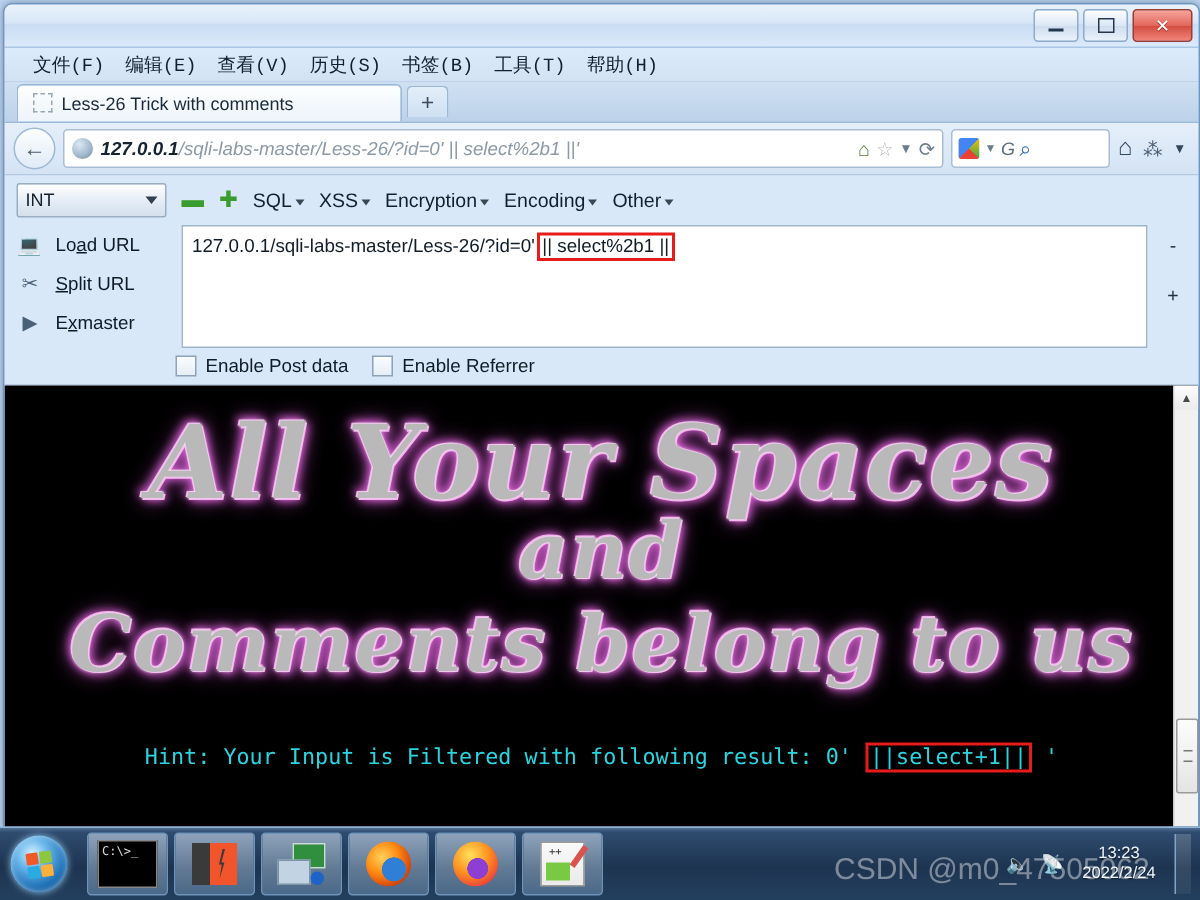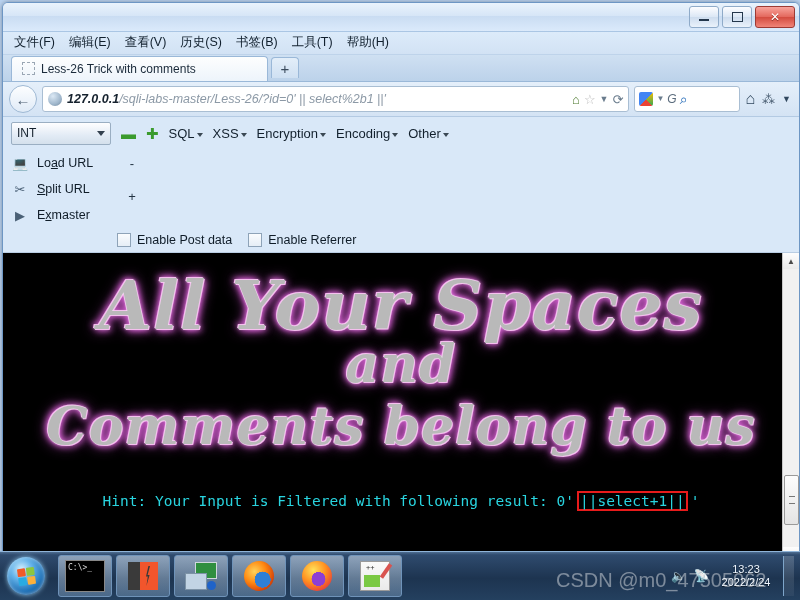--- a/index.html
+++ b/index.html
@@ -31,22 +31,22 @@
   .wb{width:28px;height:20px;border:1px solid #8fabc9;border-radius:3px;
     background:linear-gradient(#fdfdff,#dbe7f5 50%,#cddcee 51%,#eaf2fb);
     display:flex;align-items:center;justify-content:center;}
   .wb.close{width:38px;border-color:#9c3a34;
     background:linear-gradient(#f8a49c,#e3675c 50%,#d34b3f 51%,#f08478);}
   .wb i{display:block;}
   .wb .dash{width:10px;height:2px;background:#24374c;margin-top:6px;}
   .wb .sq{width:9px;height:8px;border:1.5px solid #24374c;}
   .wb .x{color:#fff;font-size:12px;font-weight:bold;line-height:1;text-shadow:0 1px 0 #8e2b22;}
   
-  .menubar{height:22px;display:flex;align-items:flex-start;gap:0px;padding-left:4px;
-    background:linear-gradient(#dcebfa,#d2e2f4);border-bottom:1px solid #bed3ea;}
+  .menubar{height:22px;display:flex;align-items:flex-end;gap:0px;padding-left:12px;
+    background:linear-gradient(#dcebfa,#d2e2f4);border-bottom:1px solid #bed3ea;font-family:Liberation Mono, monospace;}
   .menu-item{font-size:12.5px;color:#11202e;padding:2px 7px;white-space:nowrap;cursor:default;}
   
   .tabstrip{height:26px;background:linear-gradient(#cfe0f2,#bcd2ea);
     border-bottom:1px solid #9ab8d8;display:flex;align-items:center;padding-left:8px;position:relative;}
   .tab{height:24px;min-width:235px;display:flex;align-items:center;gap:6px;
     padding:0 10px;background:linear-gradient(#fdfefe,#edf4fb);
     border:1px solid #9ab8d8;border-bottom:none;border-radius:4px 4px 0 0;font-size:12px;color:#1a2a3a;}
   .tab .favicon{width:11px;height:11px;border:1px dashed #9aa7b4;}
   .tab-new{width:26px;height:20px;margin-left:3px;margin-bottom:1px;
     border:1px solid #9ab8d8;border-bottom:none;border-radius:4px 4px 0 0;
@@ -117,21 +117,21 @@
       0 0 14px #c050c0;
   }
   .line1{font-size:68px;padding-top:24px;line-height:56px;}
   .line2{font-size:52px;line-height:62px;}
   .line3{font-size:52px;line-height:62px;white-space:nowrap;}
   .hint{
     position:absolute;left:0;right:0;top:240px;text-align:center;
     color:#29d5e0;font-family:"DejaVu Sans Mono","Liberation Mono",monospace;
     font-size:14.5px;white-space:nowrap;
   }
-  .hint .redbox2{border:2px solid #e81b1b;padding:0 1px;margin:0 3px;}
+  .hint .redbox2{border:2px solid #e81b1b;padding:0 1px;margin:0 9px;}
   
   .vscroll{position:absolute;right:0;top:0;width:16px;height:100%;background:#f1f1f1;border-left:1px solid #c9c9c9;}
   .vscroll .arrow{height:16px;display:flex;align-items:center;justify-content:center;font-size:8px;color:#4a4a4a;
     background:linear-gradient(#fdfdfd,#ebebeb);}
   .vscroll .thumb{position:absolute;left:1px;width:13px;top:222px;height:48px;border:1px solid #9a9a9a;border-radius:2px;
     background:linear-gradient(#fdfdfd,#e4e4e4);}
   .vscroll .grip{position:absolute;left:4px;top:20px;width:6px;height:6px;
     border-top:1px solid #777;border-bottom:1px solid #777;}
   .vscroll .arrow.bot{position:absolute;bottom:0;left:0;width:16px;}
   
@@ -284,20 +284,23 @@
         <div class="hb-btn">
           <span class="hb-ico">✂</span>
           <span><u>S</u><span>plit URL</span></span>
         </div>
         <div class="hb-btn">
           <span class="hb-ico">▶</span>
           <span><span>E</span><u>x</u><span>master</span></span>
         </div>
       </div>
 
+      <div class="hb-textarea">
+        <span>127.0.0.1/sqli-labs-master/Less-26/?id=0'</span><span class="redbox">|| select%2b1 ||</span>
+      </div>
 
       <div class="hb-right">
         <span>-</span>
         <span>+</span>
       </div>
     </div>
 
     <div class="hb-row3">
       <label class="cb">
         <span class="box"></span>

